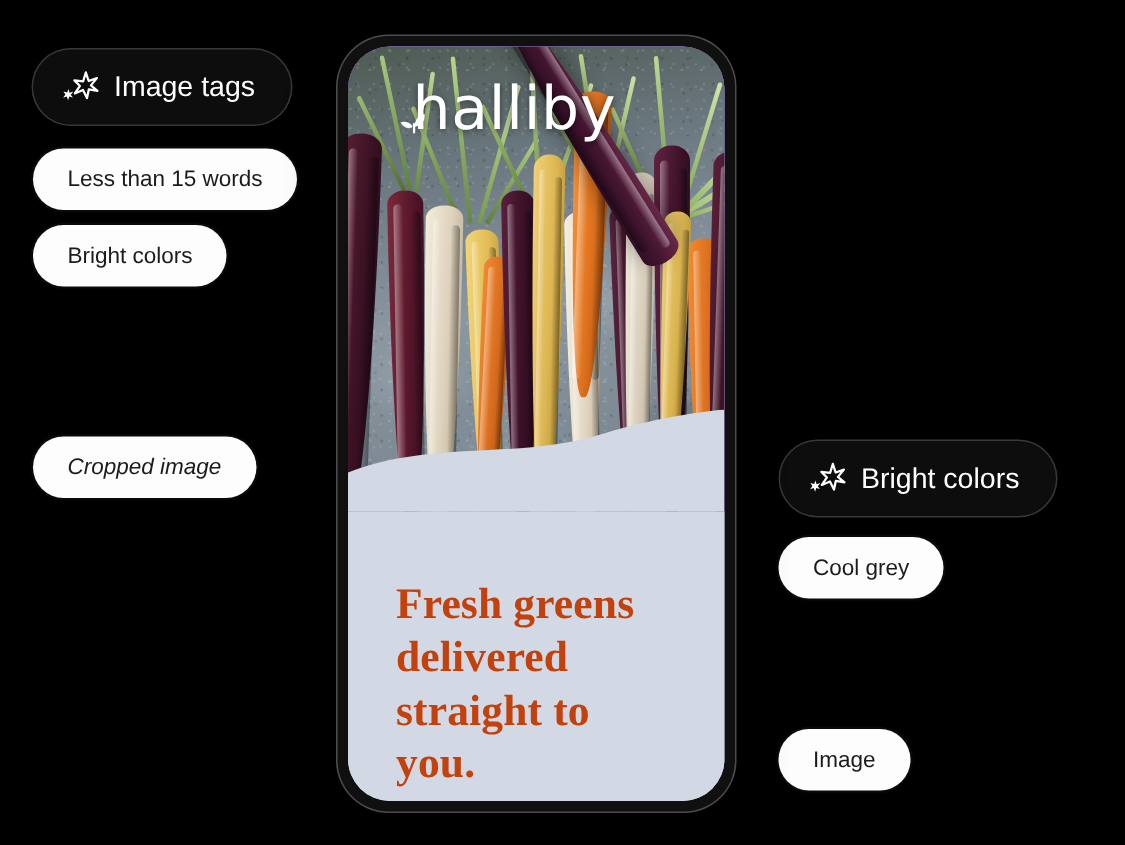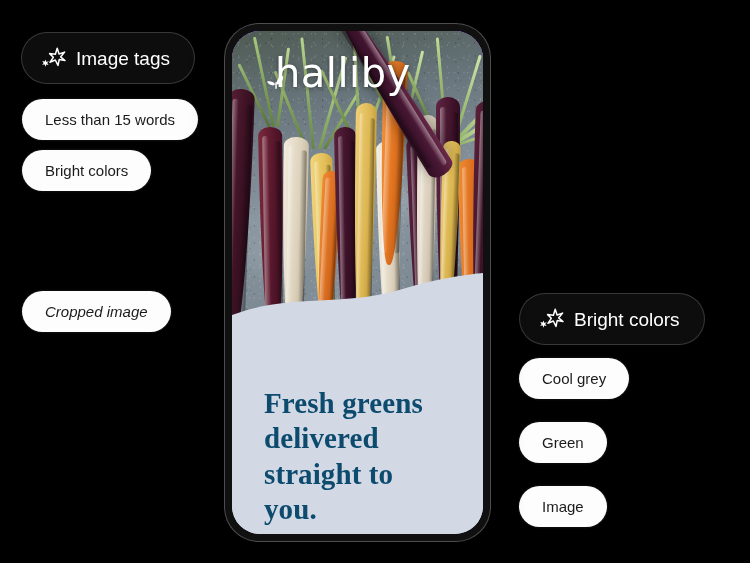--- a/index.html
+++ b/index.html
@@ -196,21 +196,21 @@
     width: 100%;
     bottom: 0;
     background: #d2d8e4;
     padding: 45px 32px 0 32px;
   }
   #headline {
     font-family: "Liberation Serif", serif;
     font-weight: 700;
     font-size: 29px;
     line-height: 1.22;
-    color: #0c4a6e;
+    color: #c2410c;
     letter-spacing: 0.1px;
     white-space: pre-line;
   }
 </style>
 </head>
 <body>
 
 <div id="canvas">
 
   <div class="pill pill-dark" style="left:22px; top:33px;">
@@ -243,23 +243,20 @@
         <path d="M4.6 13.4 L5.4 15.9 L7.9 15.0 L6.2 17.1 L7.6 19.0 L5.2 18.4 L4.4 20.8 L3.5 18.3 L1.1 19.1 L2.6 17.0 L1.3 15.0 L3.8 15.6 Z" fill="#ffffff"></path>
       </svg>
     </span>
     <span>Bright colors</span>
   </div>
 
   <div class="pill pill-light" style="left:519px; top:358px;">
     <span>Cool grey</span>
   </div>
 
-  <div class="pill pill-light" style="left:519px; top:422px;">
-    <span>Green</span>
-  </div>
 
   <div class="pill pill-light" style="left:519px; top:486px;">
     <span>Image</span>
   </div>
 
   <div id="phone">
     <div id="phone-screen">
 
       <div id="photo">
         <div id="stone"></div>

